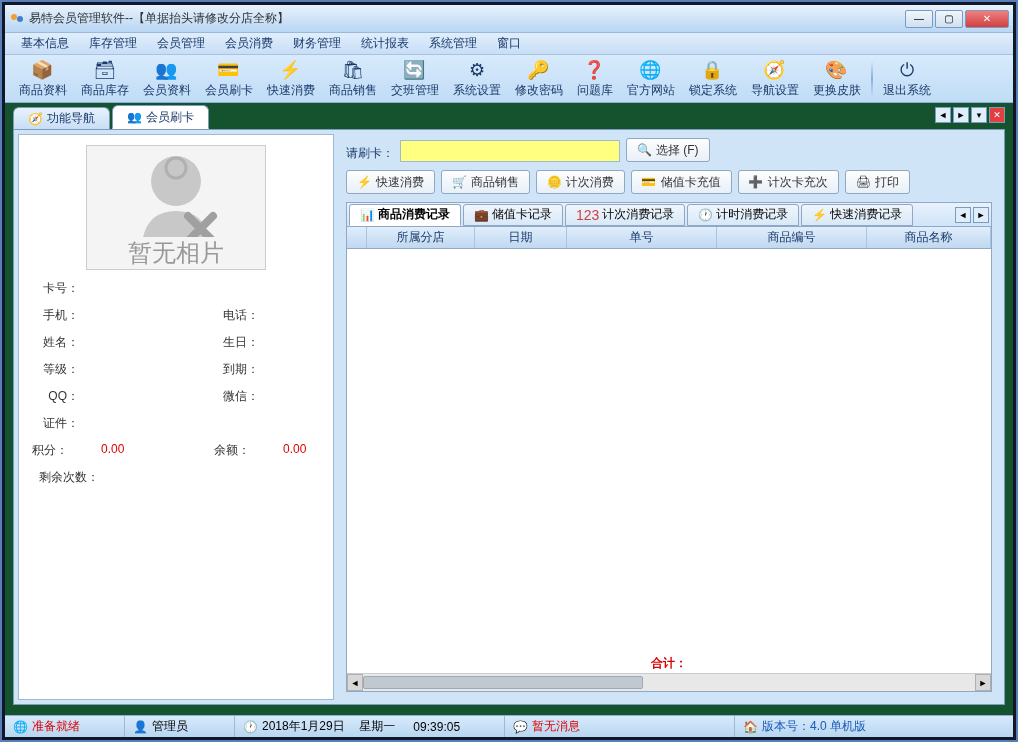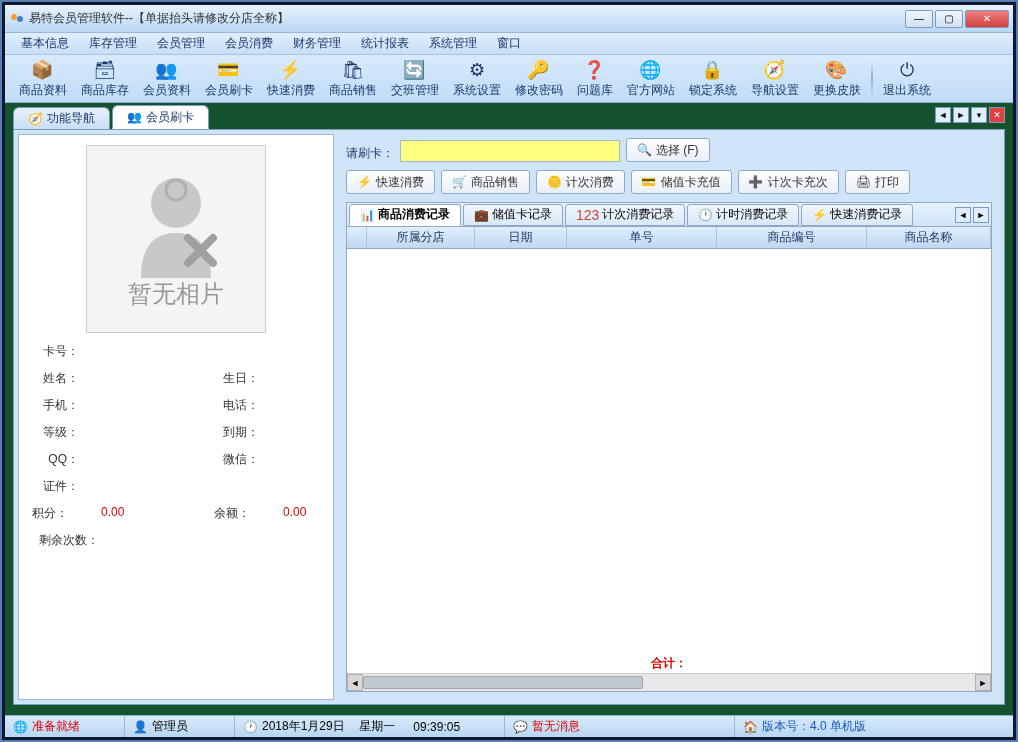--- a/index.html
+++ b/index.html
@@ -27,21 +27,21 @@
 .tabstrip { height: 24px; display: flex; align-items: flex-end; position: relative; }
 .tab { height: 22px; padding: 0 14px; background: linear-gradient(to bottom, #e8f2fc, #c8def6); border: 1px solid #7a9ac0; border-bottom: none; border-radius: 6px 6px 0 0; display: flex; align-items: center; font-size: 12px; color: #1a3a6a; margin-right: 2px; cursor: pointer; gap: 4px; }
 .tab.active { background: #fff; height: 24px; border-bottom: 1px solid #fff; z-index: 2; }
 .tab-controls { position: absolute; right: 0; top: 2px; display: flex; gap: 2px; }
 .tab-ctrl { width: 16px; height: 16px; border: 1px solid #7a9ac0; background: #e0eefc; font-size: 9px; display: flex; align-items: center; justify-content: center; cursor: pointer; }
 .tab-ctrl.red { background: #e04040; color: #fff; }
 
 .panels { position: absolute; top: 24px; left: 0; right: 0; bottom: 0; display: flex; border: 1px solid #7a9ac0; background: #d0e4f8; }
 
 .left-panel { width: 316px; background: #fff; border: 1px solid #a0b8d4; margin: 4px 2px 4px 4px; padding: 10px; font-size: 12px; color: #333; }
-.photo-box { width: 180px; height: 188px; margin: 0 auto 10px; border: 1px solid #ccc; background: #f4f4f4; display: flex; flex-direction: column; align-items: center; justify-content: center; position: relative; }
+.photo-box { width: 180px; height: 125px; margin: 0 auto 10px; border: 1px solid #ccc; background: #f4f4f4; display: flex; flex-direction: column; align-items: center; justify-content: center; position: relative; }
 .photo-placeholder { color: #999; font-size: 24px; }
 .info-row { display: flex; margin: 10px 0; }
 .info-label { width: 50px; text-align: right; color: #333; }
 .info-label2 { width: 140px; text-align: right; color: #333; }
 .info-val { min-width: 40px; }
 .red-val { color: #d00; margin-left: 33px; }
 
 .right-panel { flex: 1; margin: 4px 4px 4px 2px; display: flex; flex-direction: column; }
 
 .search-row { height: 32px; display: flex; align-items: flex-end; padding: 4px 8px; gap: 6px; font-size: 12px; }
@@ -197,29 +197,29 @@
                 <path d="M0 0 L25 25 M25 0 L0 25" stroke="#a0a0a0" stroke-width="8" stroke-linecap="round"></path>
               </g>
           </svg>
           <div class="photo-placeholder">暂无相片</div>
         </div>
         <div class="info-row">
             <span class="info-label">卡号：</span>
             <span class="info-val"></span>
           </div>
         <div class="info-row">
+          <span class="info-label">手机：</span>
+            <span class="info-val"></span>
+          <span class="info-label2">电话：</span>
+            <span class="info-val"></span>
+        </div>
+        <div class="info-row">
           <span class="info-label">姓名：</span>
             <span class="info-val"></span>
           <span class="info-label2">生日：</span>
-            <span class="info-val"></span>
-        </div>
-        <div class="info-row">
-          <span class="info-label">手机：</span>
-            <span class="info-val"></span>
-          <span class="info-label2">电话：</span>
             <span class="info-val"></span>
         </div>
         <div class="info-row">
           <span class="info-label">等级：</span>
             <span class="info-val"></span>
           <span class="info-label2">到期：</span>
             <span class="info-val"></span>
         </div>
         <div class="info-row">
           <span class="info-label">QQ：</span>

